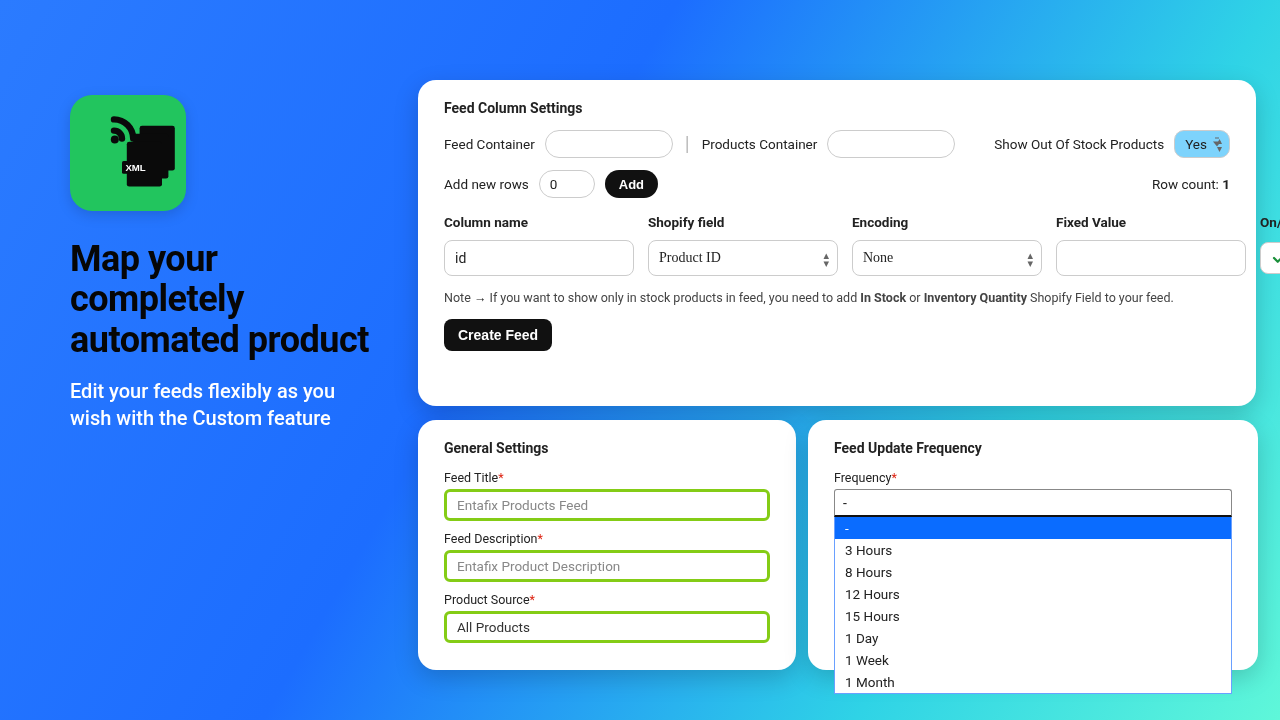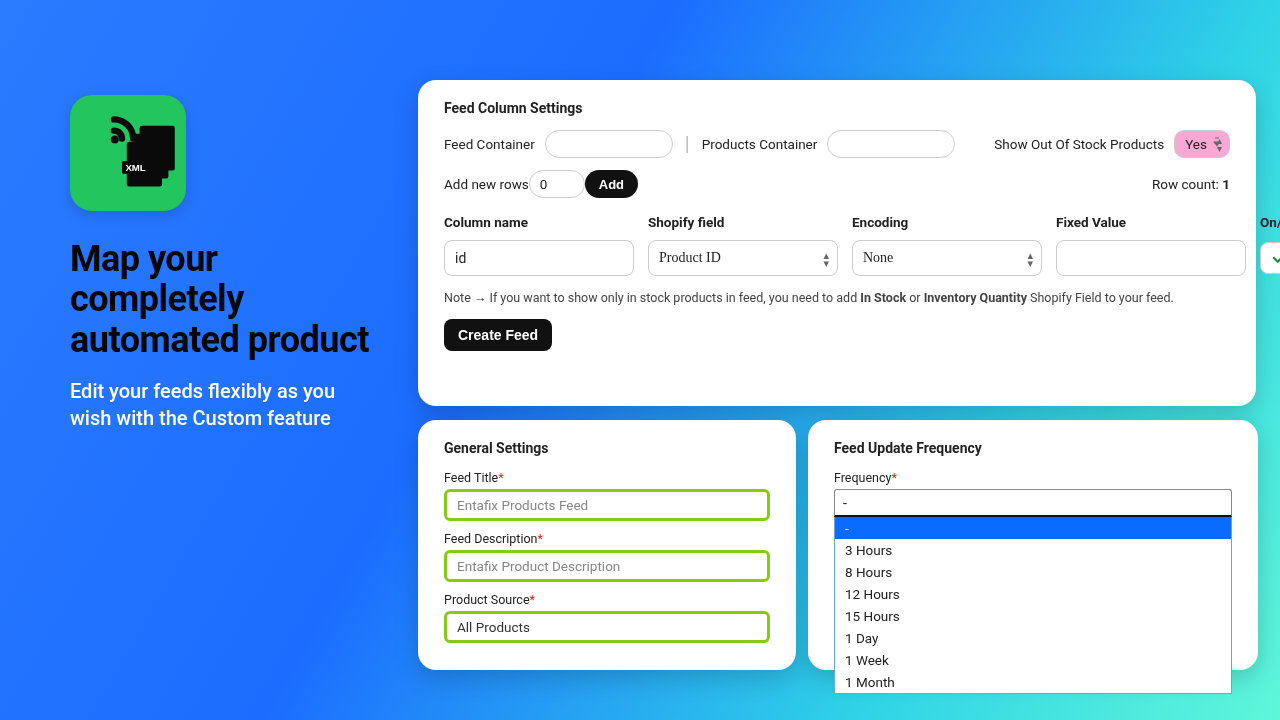--- a/index.html
+++ b/index.html
@@ -25,25 +25,25 @@
   .card-fu  { left: 808px; top: 420px; width: 450px; height: 250px; }
 
   
   .row-a { display:flex; align-items:center; gap: 10px; margin-bottom: 12px; }
   .lbl { font-size: 13.5px; }
   .pipe { color:#bbb; font-size:20px; margin:0 2px; }
   .text-sm-input { height: 28px; border:1px solid #ccc; border-radius: 14px; padding: 0 10px; font-size:13px; background:#fff; }
   .feed-cont-in { width: 128px; }
   .prod-cont-in { width: 128px; }
   .spacer { flex:1; }
-  .oos-select { height: 28px; border:1px solid #ccc; border-radius: 10px; padding: 1px 22px 1px 10px; font-size:13.5px; background:#f9a8d4; position:relative; display:inline-flex; align-items:center; }
+  .oos-select { height: 28px; border:1px solid #ccc; border-radius: 10px; padding: 1px 22px 1px 10px; font-size:13.5px; background:#7dd3fc; position:relative; display:inline-flex; align-items:center; }
   .oos-select::after { content:""; position:absolute; right:8px; top:50%; transform:translateY(-50%); width:0;height:0;border-left:4px solid transparent;border-right:4px solid transparent;border-top:5px solid #666; box-shadow: 0 -6px 0 -2px #666;}
   .oos-select .updn { position:absolute; right:7px; top:6px; font-size:10px; line-height:8px; color:#666; }
 
-  .row-b { display:flex; align-items:center; margin-bottom: 16px; }
+  .row-b { display:flex; align-items:center; gap:10px; margin-bottom: 16px; }
   .addrows-in { width: 56px; height:28px; border:1px solid #ccc; border-radius:14px; padding:0 10px; font-size:13.5px; background:#fff; display:inline-flex; align-items:center; }
   .btn-black { background:#111; color:#fff; border:none; border-radius: 14px; height:28px; padding:0 14px; font-size:13px; font-weight:600; cursor:pointer; display:inline-flex; align-items:center; }
   .rowcount { font-size:13.5px; }
   .rowcount b { font-weight:700; }
 
   .thead { display:grid; grid-template-columns: 190px 190px 190px 190px 60px; gap: 14px; font-weight:700; margin-bottom:10px; }
   .trow { display:grid; grid-template-columns: 190px 190px 190px 190px 60px; gap: 14px; align-items:center; margin-bottom: 14px; }
   .cell-input { height:36px; border:1px solid #ccc; border-radius:8px; padding:0 10px; font-size:14px; display:flex; align-items:center; background:#fff; }
   .cell-select { height:36px; border:1px solid #ccc; border-radius:8px; padding:0 26px 0 10px; font-size:14px; display:flex; align-items:center; background:#fff; position:relative;font-family:Liberation Serif, serif; }
   .cell-select .updn { position:absolute; right:8px; top:10px; font-size:11px; line-height:8px; color:#666; }

